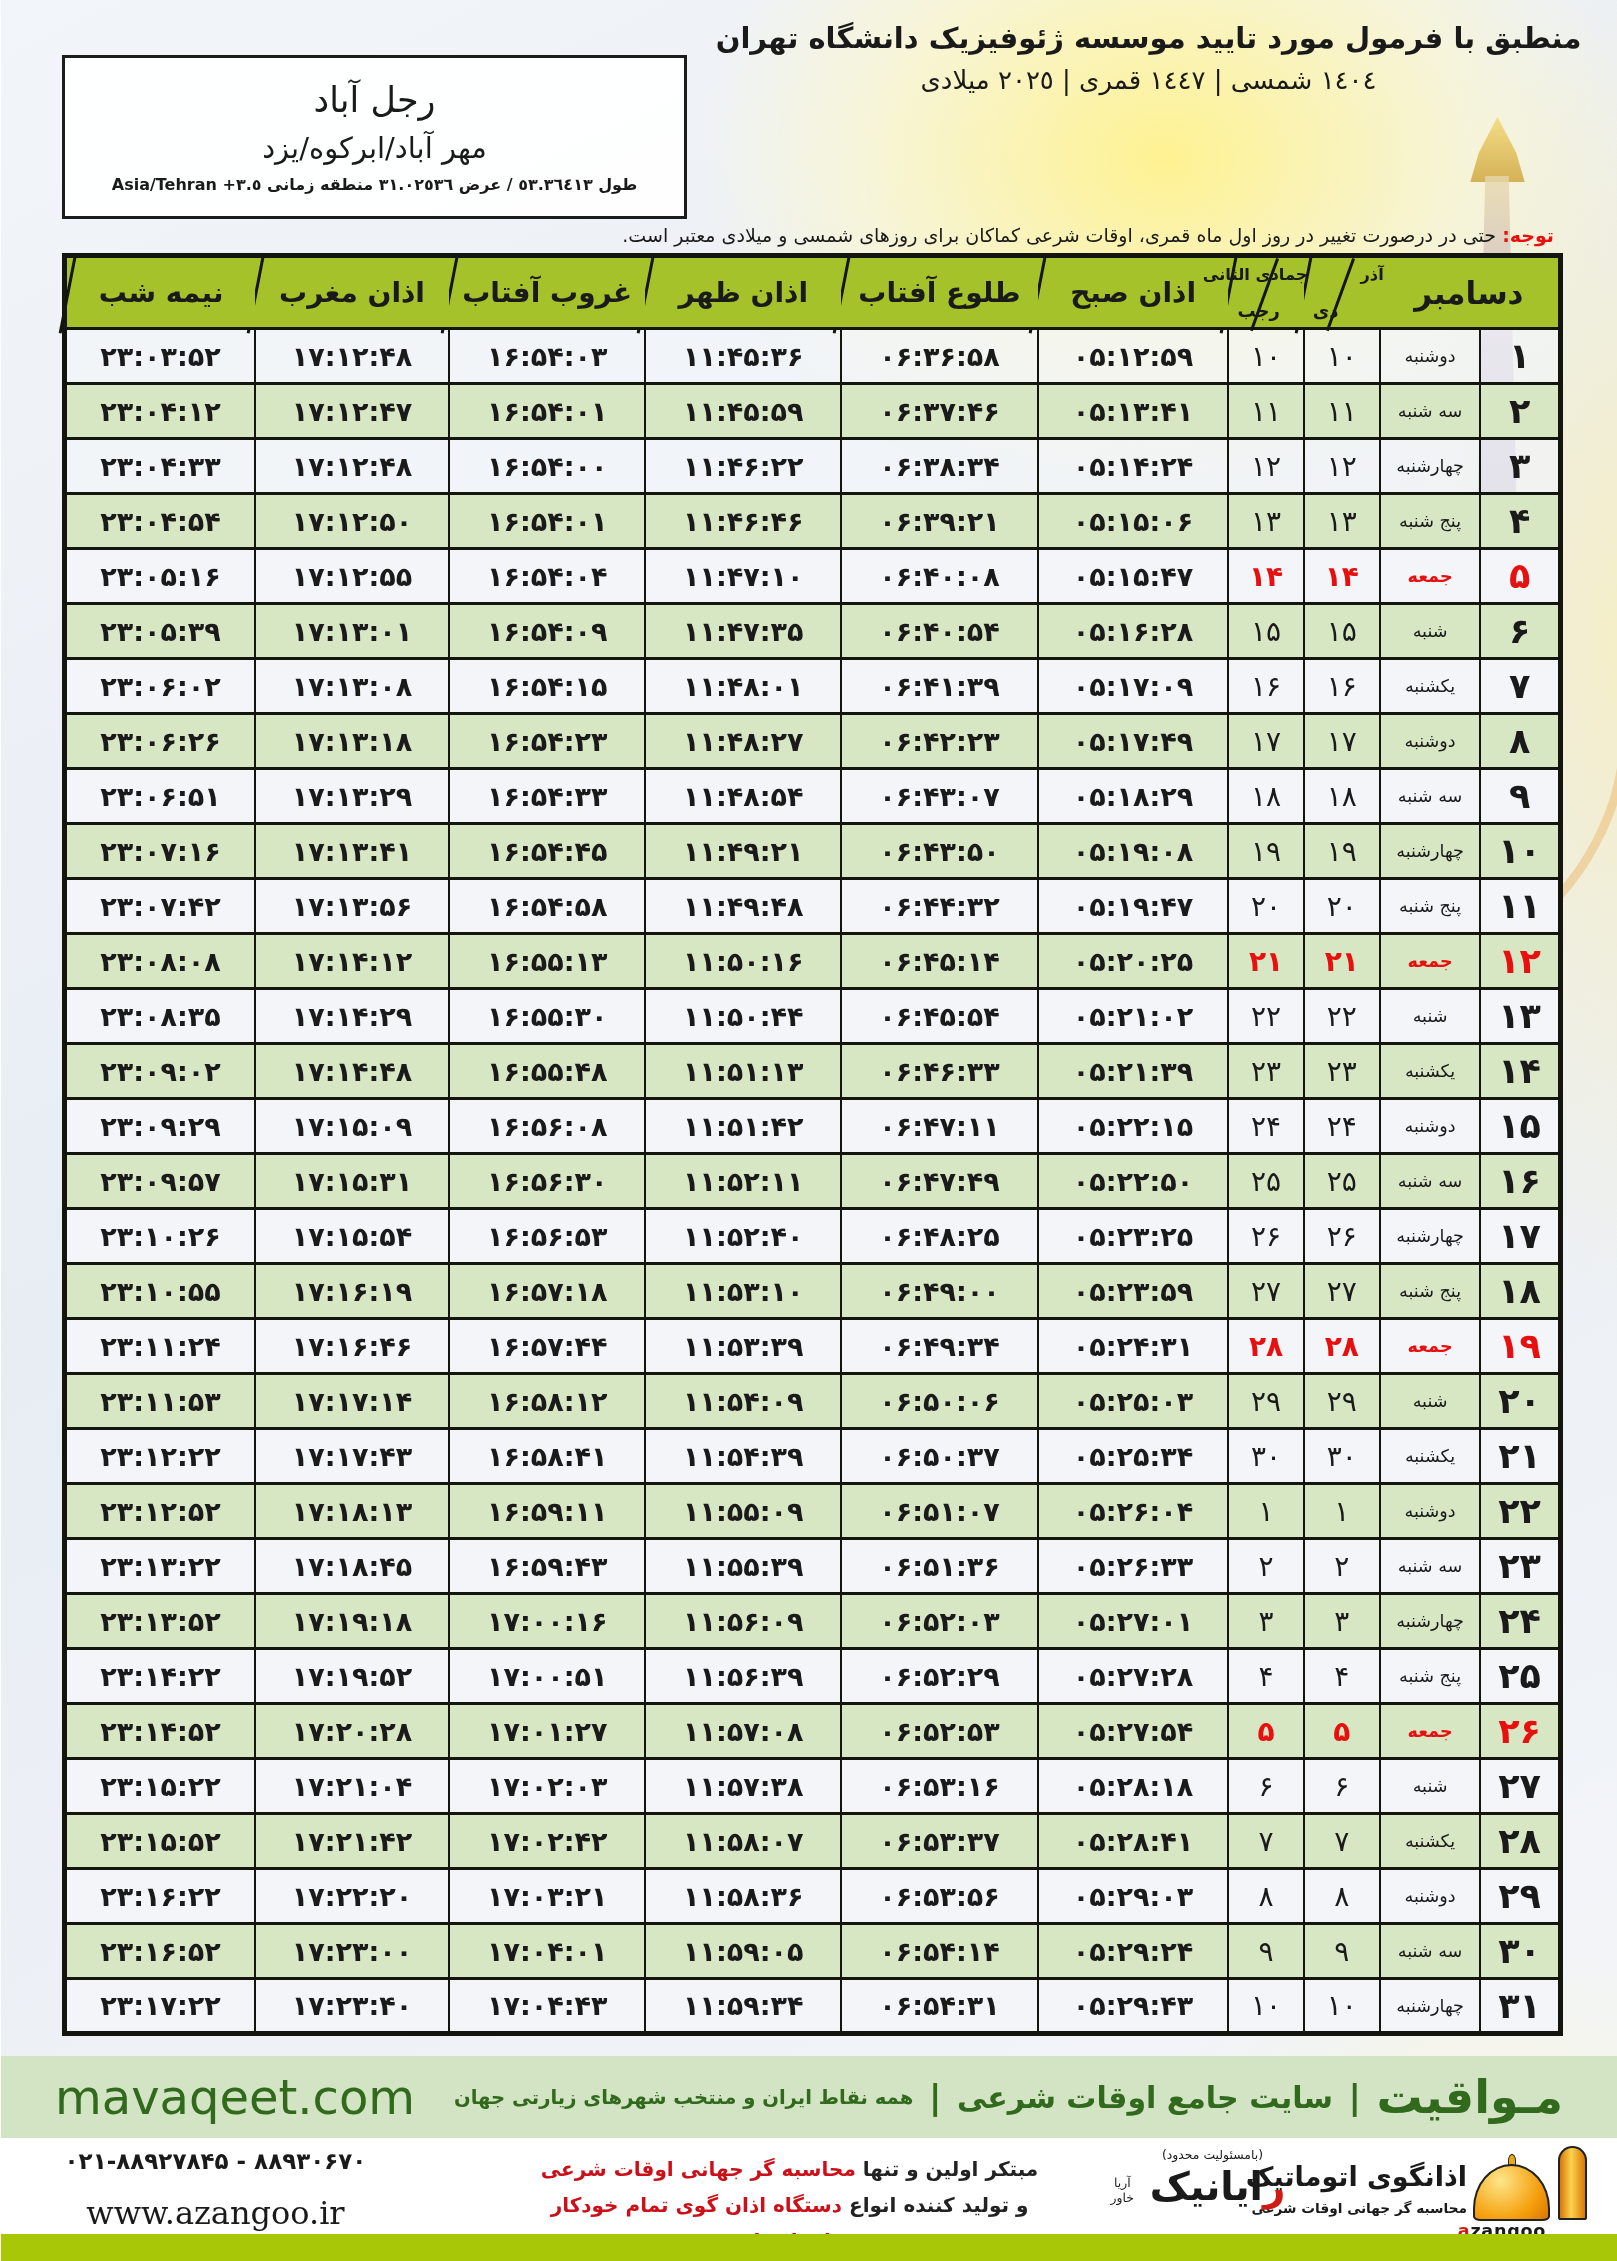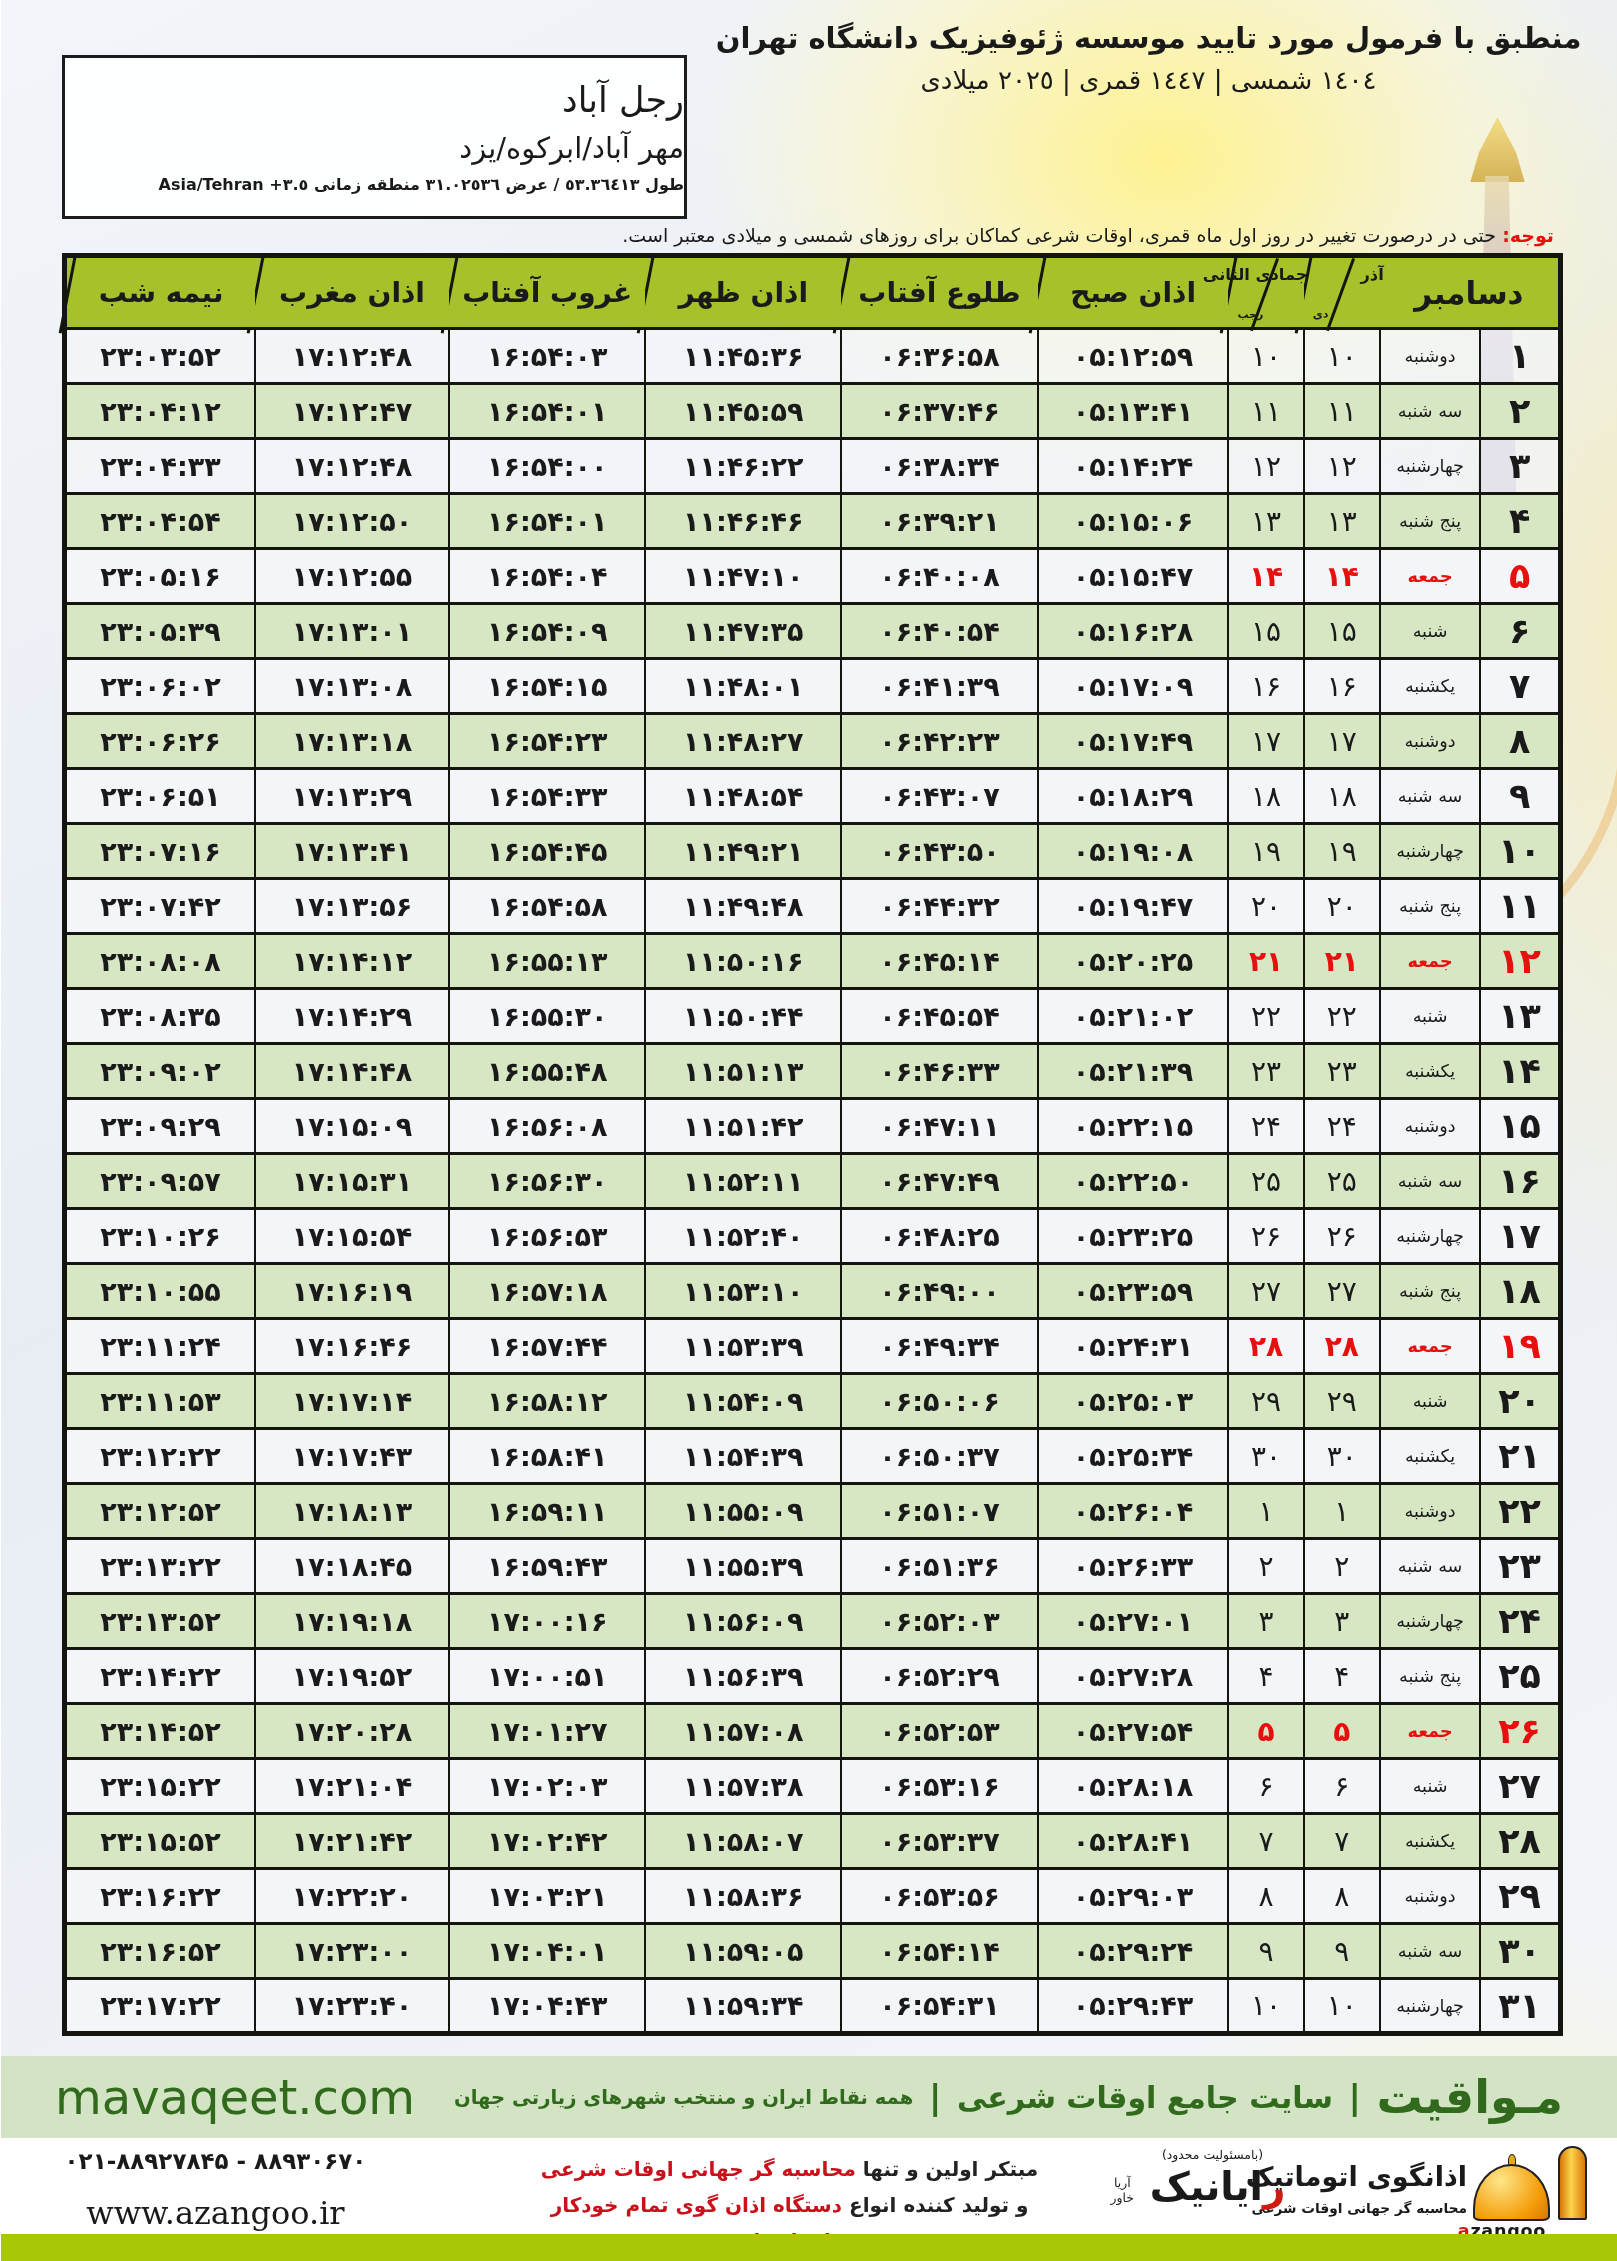--- a/index.html
+++ b/index.html
@@ -36,21 +36,21 @@
     clip-path:polygon(50% 0,72% 55%,82% 100%,18% 100%,28% 55%);}
   .ornament-swirl{position:absolute;right:6.5px;top:626px;width:215px;height:339px;z-index:0;
     border:9px solid rgba(233,150,40,.30);border-radius:50%;
     border-left-color:transparent;border-top-color:transparent;transform:rotate(28deg);}
   .ornament-swirl2{position:absolute;right:98px;top:496px;width:111px;height:144px;z-index:0;
     border:6.5px solid rgba(226,120,60,.25);border-radius:50%;
     border-right-color:transparent;transform:rotate(-18deg);}
   
   .location-box{position:absolute;left:62px;top:55px;width:625px;height:164px;z-index:2;
     background:rgba(255,255,255,.93);border:3.3px solid #1c1c1c;
-    display:flex;flex-direction:column;justify-content:center;align-items:flex-start;gap:10.4px;text-align:center;}
+    display:flex;flex-direction:column;justify-content:center;align-items:center;gap:10.4px;text-align:center;}
   .loc-name{font-size:35px;}
   .loc-region{font-size:29px;}
   .loc-coords{font-size:16px;font-weight:bold;}
   .title-block{position:absolute;left:705px;right:26px;top:17px;z-index:2;text-align:center;direction:rtl;}
   .main-title{font-size:63px;font-weight:bold;line-height:1.15;}
   .subtitle{font-size:29px;font-weight:bold;margin-top:3.9px;}
   .years-line{font-size:26px;margin-top:10.4px;}
   .note-line{position:absolute;top:224px;right:64px;z-index:2;font-size:19px;direction:rtl;}
   .note-label{color:var(--note-red);font-weight:bold;}
   
@@ -59,21 +59,21 @@
   .prayer-table, .prayer-table tr, .prayer-table td, .prayer-table th{border-color:var(--border-dark);}
   .prayer-table{border:5.2px solid var(--border-dark);}
   thead th{height:73px;background:var(--header-green);font-size:28px;font-weight:bold;
     position:relative;border:none;vertical-align:middle;overflow:visible;}
   thead th.month-th{font-size:31px;}
   thead th::before{content:"";position:absolute;left:-1.3px;top:-1.3px;height:77px;width:2.6px;
     background:var(--border-dark);transform:rotate(11deg);}
   thead th:last-child::after{display:none;}
   thead th.no-slash::before{display:none;}
   th.diag .top-label{position:absolute;top:6.5px;right:-3.9px;font-size:16.3px;font-weight:bold;white-space:nowrap;z-index:3;text-align:center;}
-  th.diag .bottom-label{position:absolute;bottom:6.5px;left:9px;font-size:11px;font-weight:bold;white-space:nowrap;z-index:3;}
+  th.diag .bottom-label{position:absolute;bottom:6.5px;left:9px;font-size:18px;font-weight:bold;white-space:nowrap;z-index:3;}
   th.diag .slash{position:absolute;left:46%;top:-2px;height:77px;width:2.6px;background:var(--border-dark);transform:rotate(20deg);}
   tbody td{height:55px;text-align:center;vertical-align:middle;
     border:2px solid var(--border-dark);border-top-width:3.9px;border-bottom-width:3.9px;
     background:var(--row-light);background-clip:padding-box;}
   tbody tr.alt td{background:var(--row-green);}
   tbody tr:nth-child(1) td, tbody tr:nth-child(3) td{background:rgba(243,245,248,.72);}
   td.c-day{font-size:35px;font-weight:bold;}
   td.c-week{font-size:17.6px;}
   td.c-num{font-size:28px;}
   td.c-time{font-size:27px;font-weight:bold;letter-spacing:0.7px;}

